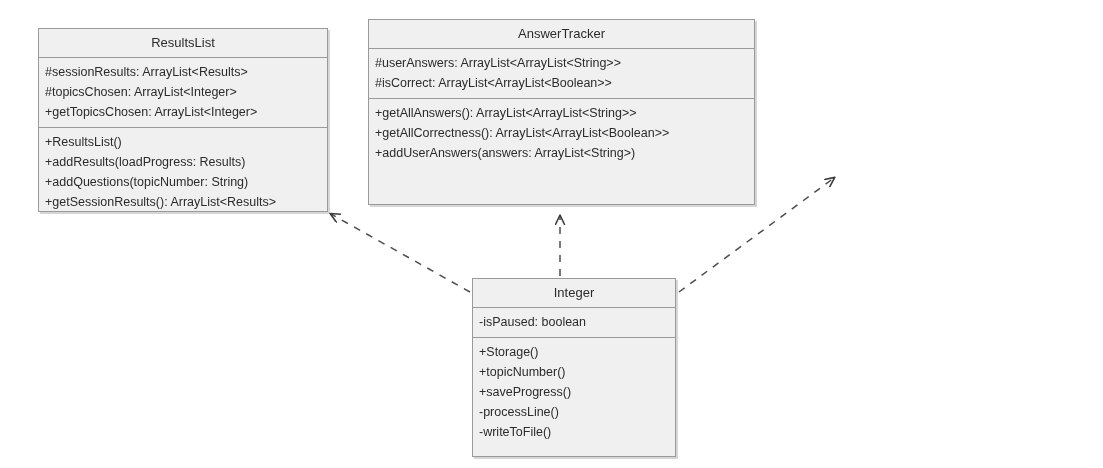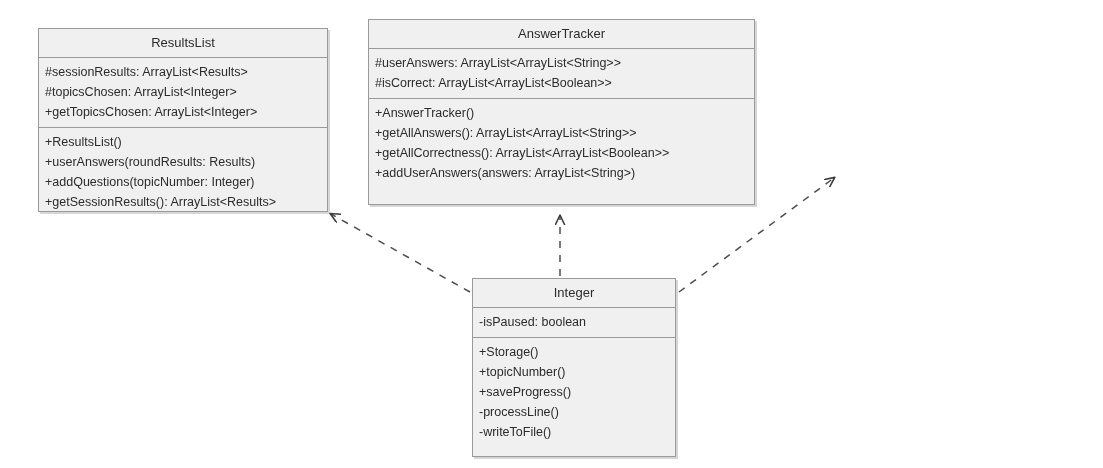--- a/index.html
+++ b/index.html
@@ -79,34 +79,33 @@
 
   <div class="uml-class" style="left:38px; top:28px; width:290px; height:184px;">
     <div class="uml-title">ResultsList</div>
     <div class="uml-section attrs">
       <div class="uml-row">#sessionResults: ArrayList&lt;Results&gt;</div>
       <div class="uml-row">#topicsChosen: ArrayList&lt;Integer&gt;</div>
       <div class="uml-row">+getTopicsChosen: ArrayList&lt;Integer&gt;</div>
     </div>
     <div class="uml-section methods">
       <div class="uml-row">+ResultsList()</div>
-      <div class="uml-row">+userAnswers(roundResults: Results)</div>
-      <div class="uml-row">+addQuestions(topicNumber: Integer)</div>
+      <div class="uml-row">+addResults(loadProgress: Results)</div>
+      <div class="uml-row">+addQuestions(topicNumber: String)</div>
       <div class="uml-row">+getSessionResults(): ArrayList&lt;Results&gt;</div>
     </div>
   </div>
 
   <div class="uml-class" style="left:368px; top:19px; width:387px; height:186px;">
     <div class="uml-title">AnswerTracker</div>
     <div class="uml-section attrs">
       <div class="uml-row">#userAnswers: ArrayList&lt;ArrayList&lt;String&gt;&gt;</div>
       <div class="uml-row">#isCorrect: ArrayList&lt;ArrayList&lt;Boolean&gt;&gt;</div>
     </div>
     <div class="uml-section methods">
-      <div class="uml-row">+AnswerTracker()</div>
       <div class="uml-row">+getAllAnswers(): ArrayList&lt;ArrayList&lt;String&gt;&gt;</div>
       <div class="uml-row">+getAllCorrectness(): ArrayList&lt;ArrayList&lt;Boolean&gt;&gt;</div>
       <div class="uml-row">+addUserAnswers(answers: ArrayList&lt;String&gt;)</div>
     </div>
   </div>
 
 
   <div class="uml-class" style="left:472px; top:278px; width:204px; height:179px;">
     <div class="uml-title">Integer</div>
     <div class="uml-section attrs">

